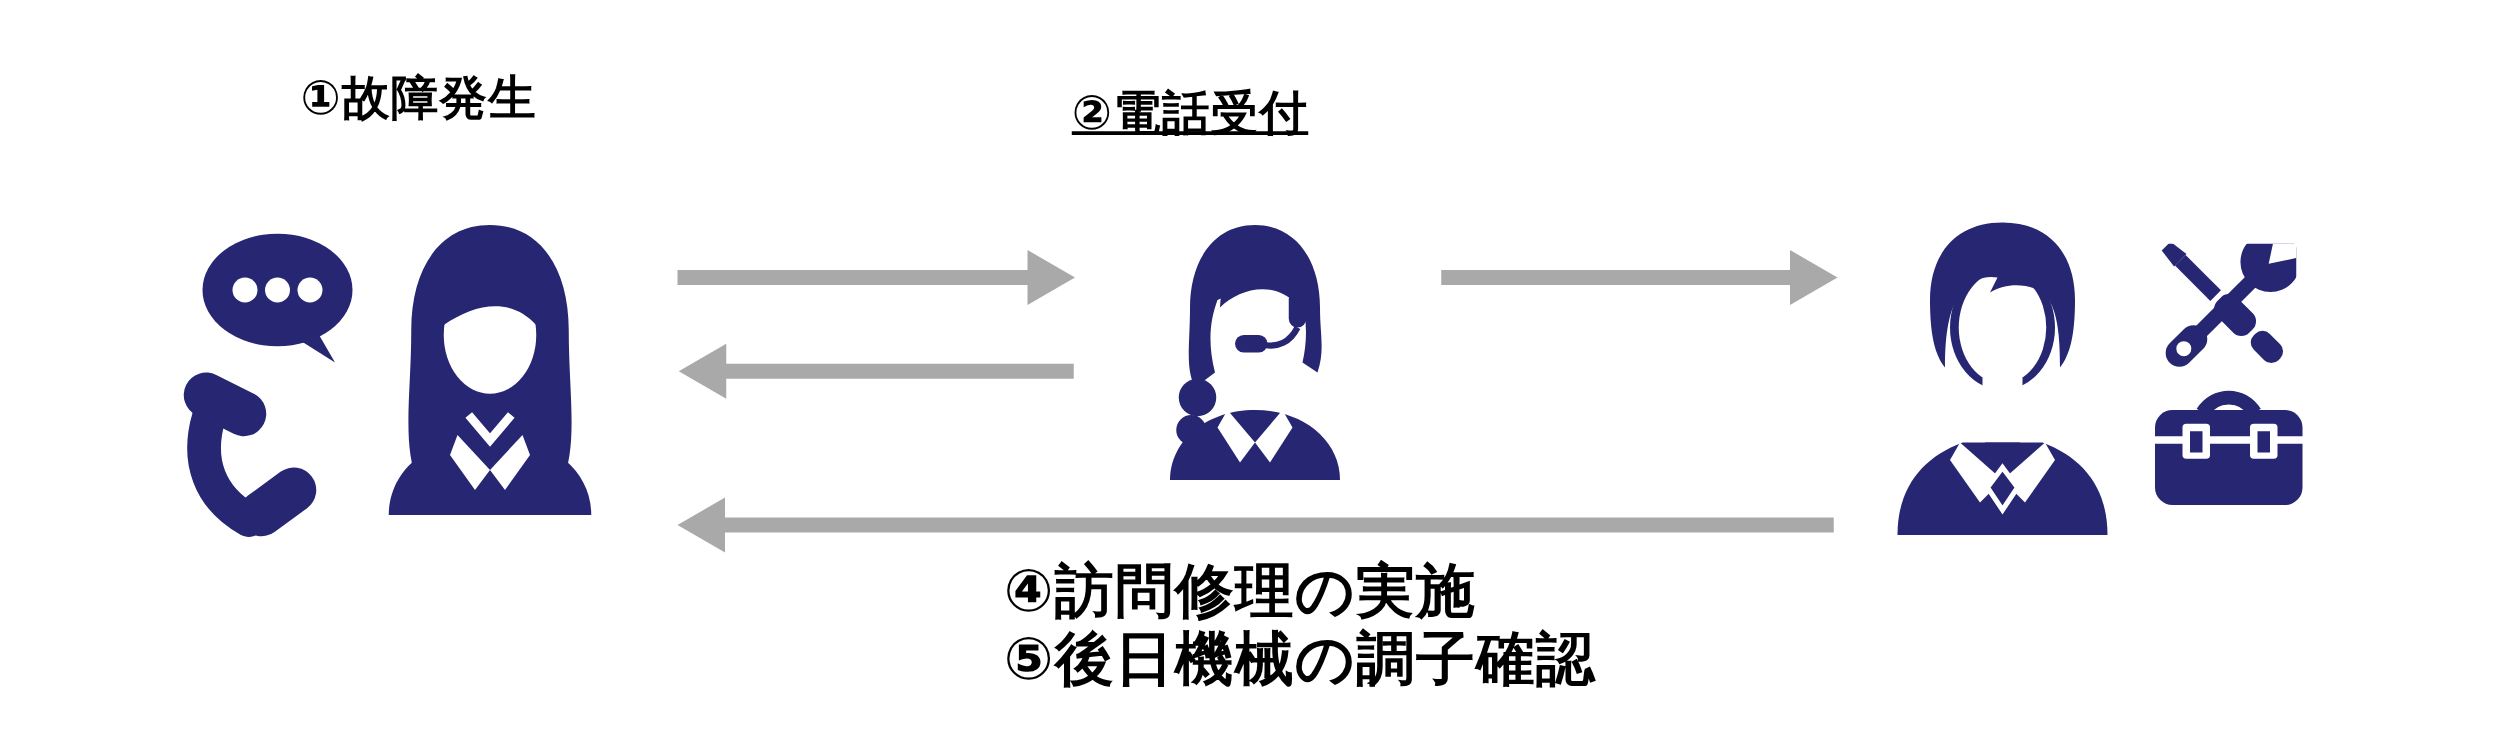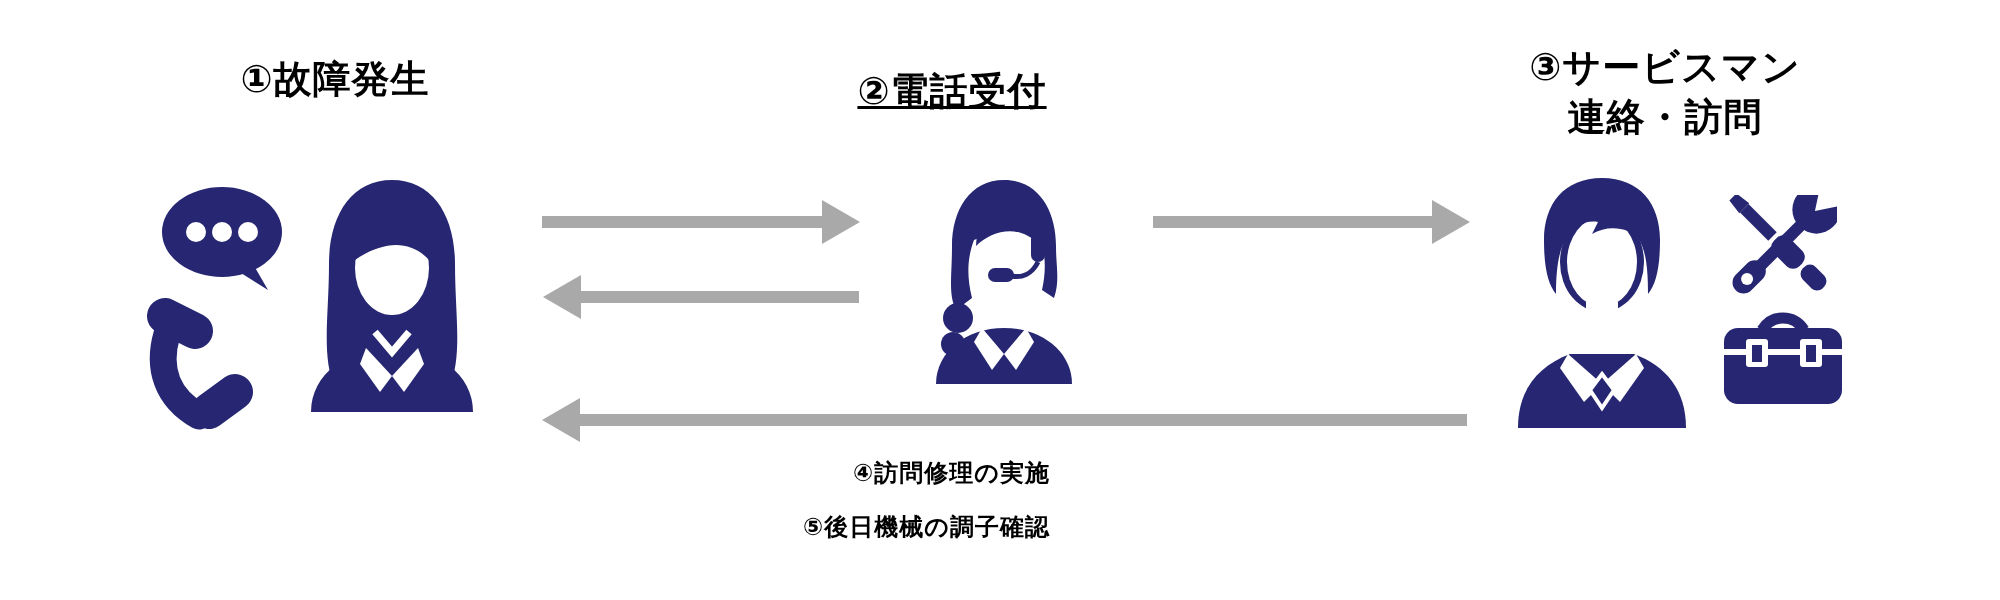--- a/index.html
+++ b/index.html
@@ -17,23 +17,23 @@
     font-size:38px;
     line-height:50px;
     text-align:center;
     white-space:nowrap;
     letter-spacing:1px;
   }
   .bottom-label{
     position:absolute;
     color:var(--text,#000);
     font-weight:700;
-    font-size:24px;
+    font-size:47px;
     line-height:54px;
-    text-align:right;
+    text-align:left;
     white-space:nowrap;
     letter-spacing:1px;
   }
   .arr{position:absolute;}
   .arr .shaft{position:absolute;height:12px;background:var(--arrow,#a9a9a9);}
   .arr .head{position:absolute;width:0;height:0;border-top:22px solid transparent;border-bottom:22px solid transparent;}
   .arr .head.to-right{border-left:38px solid var(--arrow,#a9a9a9);}
   .arr .head.to-left{border-right:38px solid var(--arrow,#a9a9a9);}
   .icon{position:absolute;}
   .ink{fill:var(--icon,#262672);}
@@ -43,24 +43,20 @@
 </style>
 </head>
 <body>
 
 <div id="canvas">
 
   <div class="step-label" style="left:215px;top:54px;width:240px;">①故障発生</div>
 
   <div class="step-label" style="left:832px;top:66px;width:240px;text-decoration:underline;">②電話受付</div>
 
-  <div class="step-label" style="left:1515px;top:42px;width:300px;">
-    <div>③サービスマン</div>
-    <div>連絡・訪問</div>
-  </div>
 
   <div class="bottom-label" style="left:803px;top:446px;">
     <div>④訪問修理の実施</div>
     <div>⑤後日機械の調子確認</div>
   </div>
 
   <div class="arr" style="left:542px;top:200px;width:318px;height:44px;">
     <div class="shaft" style="left:0;top:16px;width:282px;"></div>
     <div class="head to-right" style="left:280px;top:0;"></div>
   </div>

